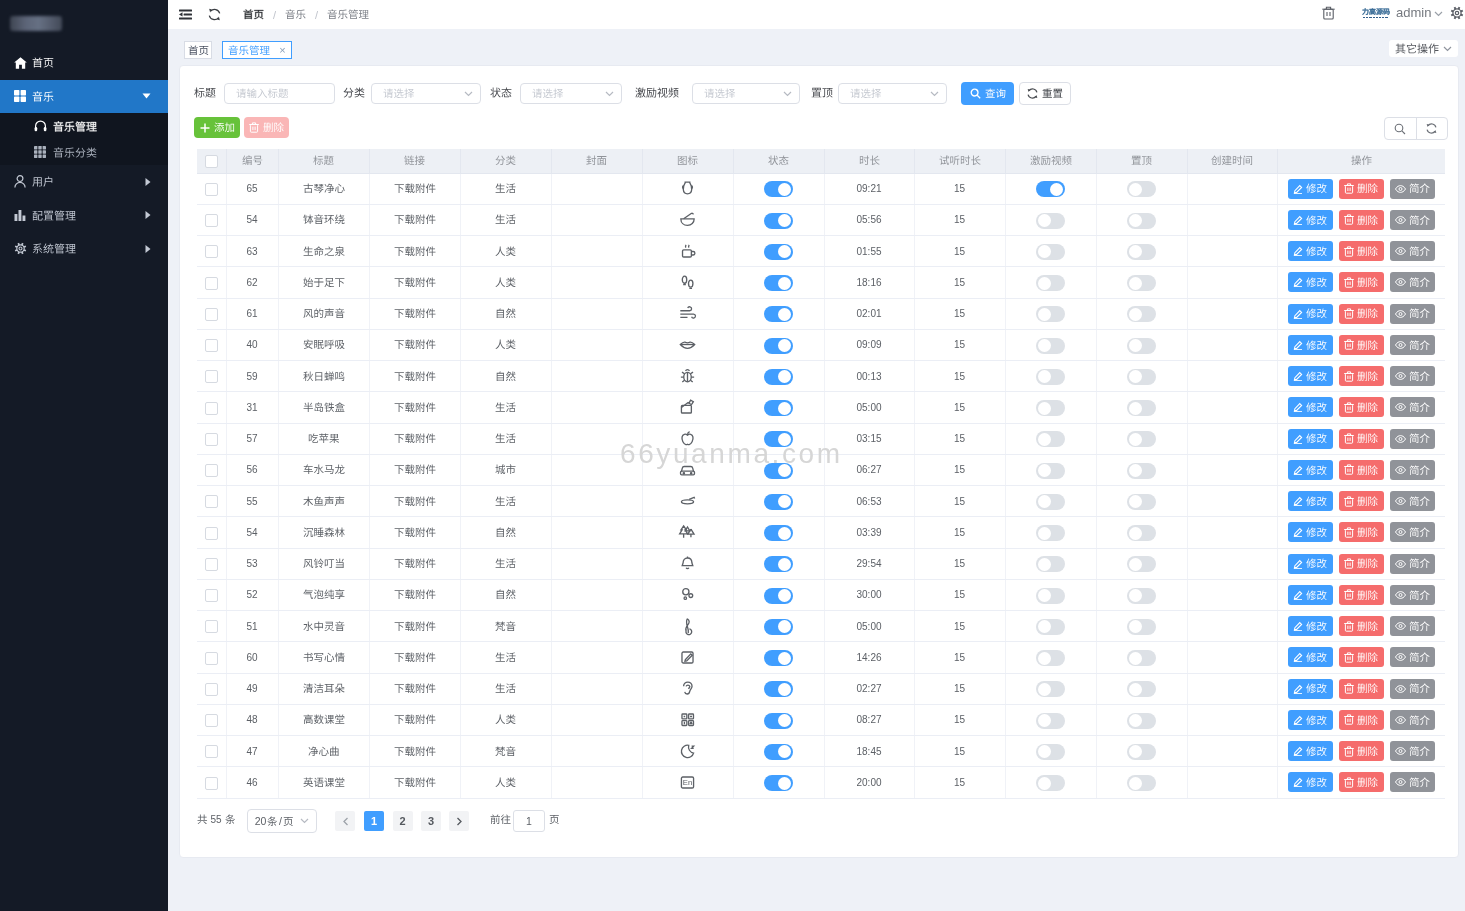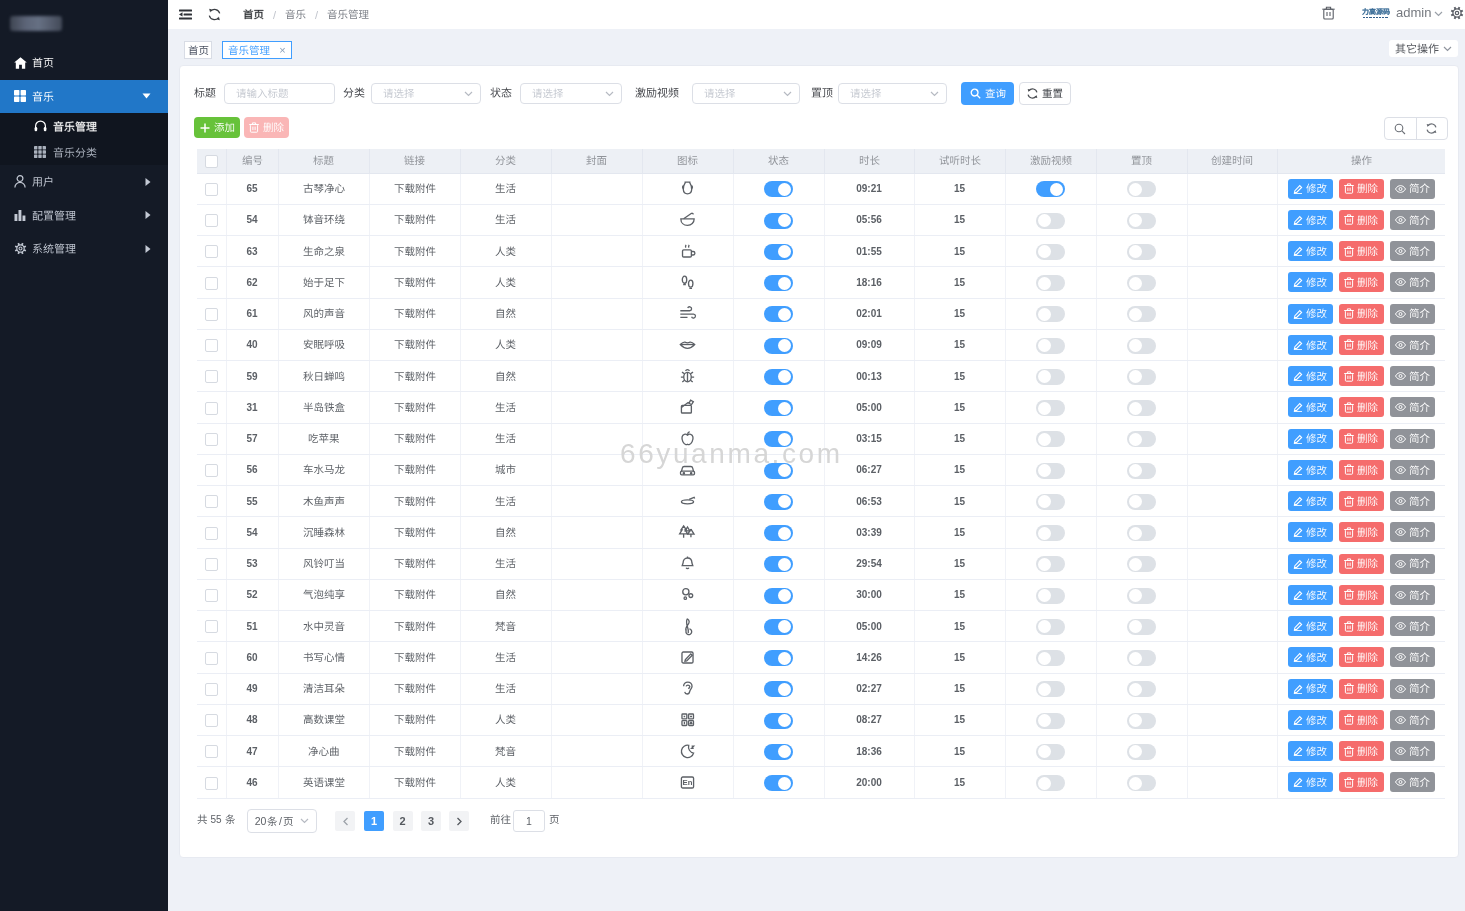--- a/index.html
+++ b/index.html
@@ -49,21 +49,21 @@
 .btn { position:absolute; height:21px; border-radius:4px; display:flex; align-items:center; justify-content:center; gap:4px; }
 .btn-blue { background:#409eff; color:#fff; }
 .btn-plain { background:#fff; border:1px solid #dcdfe6; color:#4a4d52; }
 .btn-green { background:#67c23a; color:#fff; height:20px; }
 .btn-red-dis { background:#fab6b6; color:#fff; height:20px; }
 .igroup { position:absolute; width:64px; height:23px; border:1px solid #dcdfe6; border-radius:4px;
   display:flex; background:#fff; }
 .ig { flex:1; display:flex; align-items:center; justify-content:center; color:#6b6f76; }
 .ig2 { border-left:1px solid #dcdfe6; }
 
-table.tb { position:absolute; left:17px; top:83px; width:1248px; border-collapse:collapse; table-layout:fixed;font-weight:bold; }
+table.tb { position:absolute; left:17px; top:83px; width:1248px; border-collapse:collapse; table-layout:fixed; }
 .tb th { height:24px; background:#edf0f5; color:#909399; font-weight:normal; text-align:center;
   border-right:1px solid #e3e7ef; border-bottom:1px solid #e3e7ef; }
 .tb th:last-child { border-right:none; }
 .tb td { height:31.25px; text-align:center; vertical-align:middle; color:#5c6066;
   border-right:1px solid #f0f2f7; border-bottom:1px solid #ebeef5; }
 .tb td:last-child { border-right:none; }
 .lat { font-size:10px; color:#5c6066; }
 .cb { display:inline-block; width:13px; height:13px; border:1px solid #d6dae1; border-radius:2px; background:#fff; vertical-align:middle; }
 .icn { color:#84888f; }
 .sw { display:inline-block; width:29px; height:16px; border-radius:8px; background:#dde1e6; position:relative; vertical-align:middle; }
@@ -2289,21 +2289,21 @@
                   <use href="#u68b5" x="0"></use>
                   <use href="#u97f3" x="1000"></use>
                 </g>
               </svg></td>
             <td></td>
             <td class="icn"><svg width="21" height="21" viewBox="0 0 19 19" fill="none" stroke="currentColor" stroke-width="1.2" style="vertical-align:middle">
                 <path d="M10.6 3.9 A5.6 5.6 0 1 0 15 10.9 A5.6 5.6 0 0 1 10.6 3.9 Z"></path>
                 <path d="M13.2 4.6 h1.9 l-1.9 2 h1.9"></path>
               </svg></td>
             <td><span class="sw on"><span class="knob"></span></span></td>
-            <td class="lat">18:36</td>
+            <td class="lat">18:45</td>
             <td class="lat">15</td>
             <td><span class="sw"><span class="knob"></span></span></td>
             <td><span class="sw"><span class="knob"></span></span></td>
             <td></td>
             <td><span class="abtn b-edit">
                 <svg class="ic" width="10" height="10" viewBox="0 0 10 10" style="">
                   <g fill="none" stroke="currentColor" stroke-width="1.1">
                     <path d="M6.8 1.6 L8.6 3.4 L3.6 8.4 L1.4 8.9 L1.9 6.7 Z"></path>
                     <line x1="1" y1="9.7" x2="9" y2="9.7"></line>
                   </g>

